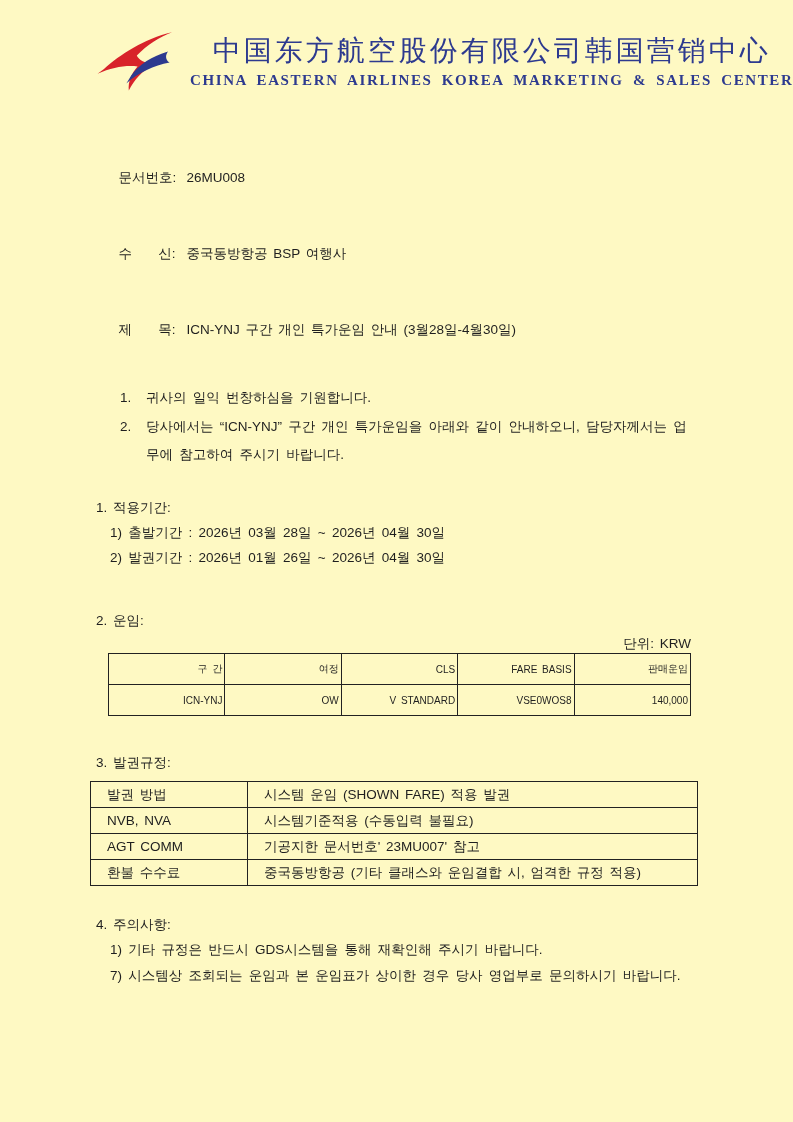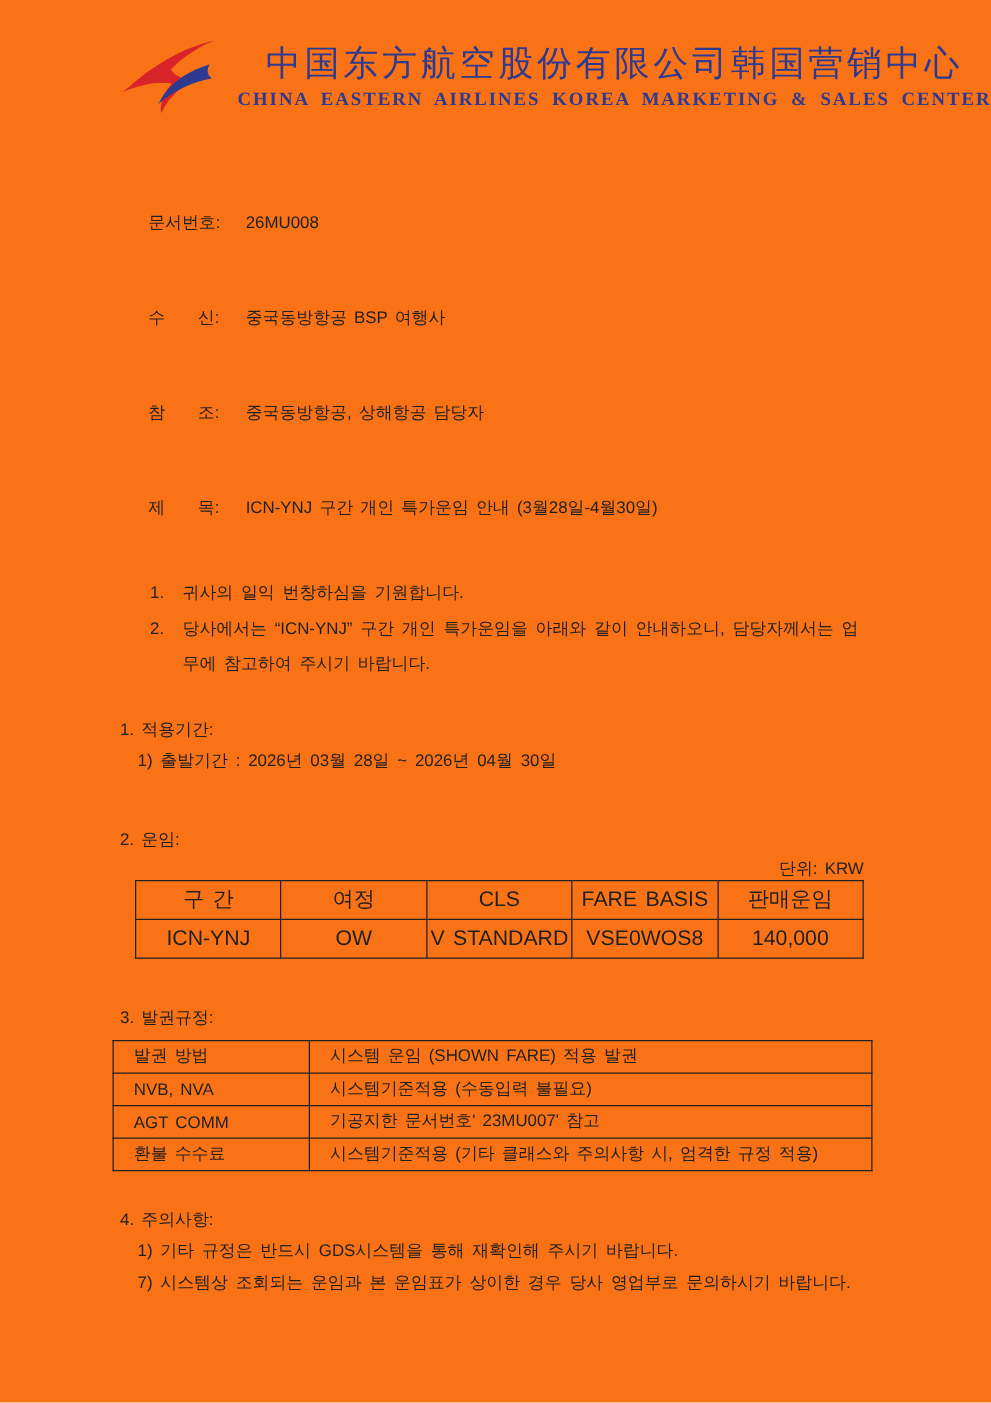--- a/index.html
+++ b/index.html
@@ -1,19 +1,19 @@
 <!DOCTYPE html>
 <html><head>
 <meta charset="utf-8">
 <style>
   html,body{margin:0;padding:0;background:#ffffff;}
   .page{
     position:relative;
     width:793px;height:1122px;
-    background:#f97316;
+    background:#fef9c3;
     font-family:"Liberation Sans","DejaVu Sans",sans-serif;
     color:#1f1f1f;
     font-size:13.5px;
     box-sizing:border-box;
     padding:26px 96px 0 96px;
     overflow:hidden;
   }
   
   .header{display:flex;align-items:center;gap:14px;height:70px;}
   .logo{width:80px;height:64px;flex:0 0 auto;}
@@ -24,42 +24,42 @@
   }
   .title-en{
     color:#2d3a8f;font-family:"Liberation Serif","DejaVu Serif",serif;
     font-size:15px;font-weight:bold;letter-spacing:1.6px;word-spacing:4px;
     white-space:nowrap;margin-top:2px;
   }
   
   .doc-info{margin-top:44px;}
   .doc-line{line-height:25.3px;white-space:pre;}
   .doc-label{display:inline-block;width:62px;white-space:pre;}
-  .doc-value{margin-left:16px;word-spacing:2px;}
+  .doc-value{margin-left:6px;word-spacing:2px;}
   
   .intro{margin-top:16px;margin-left:24px;}
   .intro-item{display:flex;line-height:28px;margin-bottom:1px;}
   .intro-num{flex:0 0 26px;}
   .intro-text{flex:1;word-spacing:2.5px;}
   
   .divider{margin-top:18px;height:20px;text-align:center;white-space:pre;word-spacing:2px;}
   
   .sec-title{line-height:25px;word-spacing:2px;}
   .sub-item{margin-left:14px;line-height:25.3px;word-spacing:2.5px;}
   .section-1{margin-top:26px;}
   .section-2{margin-top:38px;}
   .section-3{margin-top:34px;}
   .section-4{margin-top:26px;}
   
   .unit-label{width:595px;text-align:right;line-height:18px;margin-top:2px;word-spacing:2px;}
   table{border-collapse:collapse;}
   .fare-table{margin-left:12px;width:583px;table-layout:fixed;}
   .fare-table th,.fare-table td{
-    border:1.6px solid #222;text-align:center;font-weight:normal;
-    font-size:17px;height:30px;padding:0 2px;word-spacing:2px;
+    border:1.6px solid #222;text-align:right;font-weight:normal;
+    font-size:10px;height:30px;padding:0 2px;word-spacing:2px;
   }
   
   .rules-table{margin-left:-6px;width:608px;table-layout:fixed;margin-top:6px;}
   .rules-table td{
     border:1.6px solid #222;font-size:13.5px;height:23px;
     padding:1px 16px;word-spacing:2px;
   }
   .rules-table td.rt-label{width:124px;}
 </style>
 </head>
@@ -81,42 +81,40 @@
   </div>
 
   <div class="doc-info">
     <div class="doc-line">
       <span class="doc-label">문서번호:</span><span class="doc-value">26MU008</span>
     </div>
     <div class="doc-line">
       <span class="doc-label">수&nbsp;&nbsp;&nbsp;&nbsp;&nbsp;&nbsp;&nbsp;신:</span><span class="doc-value">중국동방항공 BSP 여행사</span>
     </div>
     <div class="doc-line">
-      <span class="doc-label">참&nbsp;&nbsp;&nbsp;&nbsp;&nbsp;&nbsp;&nbsp;조:</span><span class="doc-value">중국동방항공, 상해항공 담당자</span>
-    </div>
-    <div class="doc-line">
       <span class="doc-label">제&nbsp;&nbsp;&nbsp;&nbsp;&nbsp;&nbsp;&nbsp;목:</span><span class="doc-value">ICN-YNJ 구간 개인 특가운임 안내 (3월28일-4월30일)</span>
     </div>
   </div>
 
   <div class="intro">
     <div class="intro-item">
       <span class="intro-num">1.</span>
       <span class="intro-text">귀사의 일익 번창하심을 기원합니다.</span>
     </div>
     <div class="intro-item">
       <span class="intro-num">2.</span>
       <span class="intro-text">당사에서는 “ICN-YNJ” 구간 개인 특가운임을 아래와 같이 안내하오니, 담당자께서는 업무에 참고하여 주시기 바랍니다.</span>
     </div>
   </div>
 
 
   <div class="section-1">
     <div class="sec-title">1. 적용기간:</div>
     <div class="sub-item">1) 출발기간 : 2026년 03월 28일 ~ 2026년 04월 30일</div>
+    <div class="sub-item">2) 발권기간 : 2026년 01월 26일 ~ 2026년 04월 30일</div>
   </div>
 
   <div class="section-2">
     <div class="sec-title">2. 운임:</div>
     <div class="unit-label">단위: KRW</div>
     <table class="fare-table">
       <thead>
         <tr>
           <th>구 간</th>
           <th>여정</th>
@@ -148,21 +146,21 @@
         <tr>
           <td class="rt-label">NVB, NVA</td>
           <td>시스템기준적용 (수동입력 불필요)</td>
         </tr>
         <tr>
           <td class="rt-label">AGT COMM</td>
           <td>기공지한 문서번호' 23MU007' 참고</td>
         </tr>
         <tr>
           <td class="rt-label">환불 수수료</td>
-          <td>시스템기준적용 (기타 클래스와 주의사항 시, 엄격한 규정 적용)</td>
+          <td>중국동방항공 (기타 클래스와 운임결합 시, 엄격한 규정 적용)</td>
         </tr>
       </tbody>
     </table>
   </div>
 
   <div class="section-4">
     <div class="sec-title">4. 주의사항:</div>
     <div class="sub-item">1) 기타 규정은 반드시 GDS시스템을 통해 재확인해 주시기 바랍니다.</div>
     <div class="sub-item">7) 시스템상 조회되는 운임과 본 운임표가 상이한 경우 당사 영업부로 문의하시기 바랍니다.</div>
   </div>

